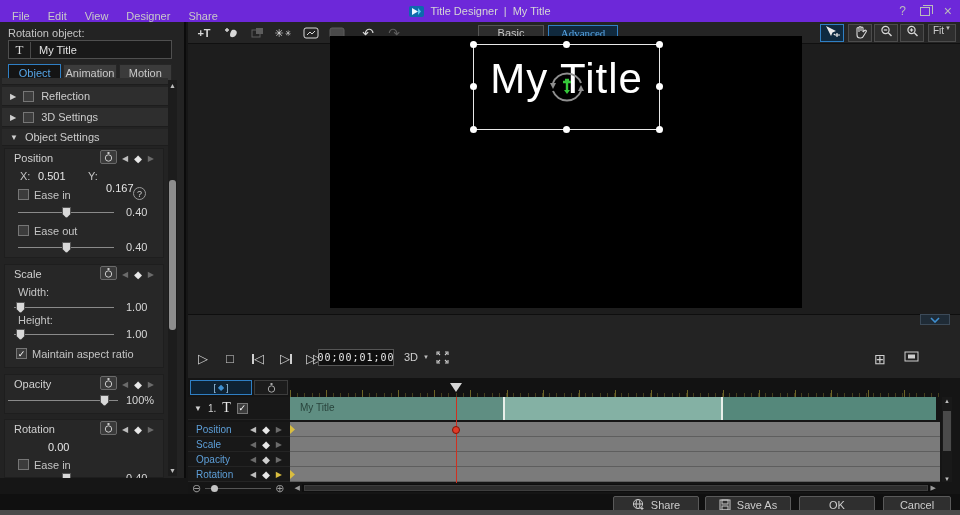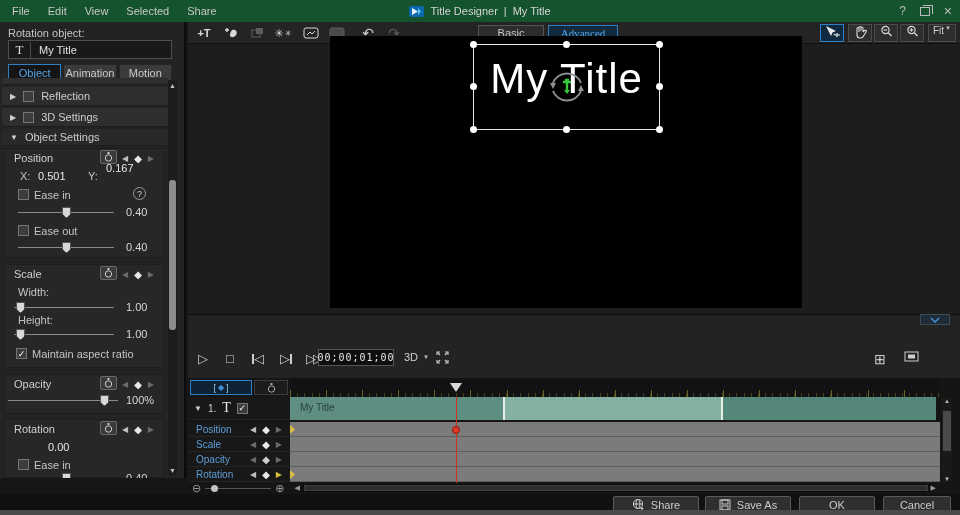--- a/index.html
+++ b/index.html
@@ -2,21 +2,21 @@
 <html><head>
 <meta charset="utf-8">
 <style>
   * { margin:0; padding:0; box-sizing:border-box; }
   html,body { width:960px; height:515px; background:#0d0d0d; overflow:hidden;
     font-family:"Liberation Sans", sans-serif; color:#cccccc; }
   .r { position:absolute; }
   .stage { position:relative; width:960px; height:515px; background:#161616; }
 
   
-  .titlebar { left:0; top:0; width:960px; height:22px; background:#14532d; display:flex; align-items:center; }
+  .titlebar { left:0; top:0; width:960px; height:22px; background:#6d28d9; display:flex; align-items:flex-end; }
   .menus { display:flex; gap:18px; padding-left:12px; font-size:11px; color:#c9c9c9; }
   .menus span { cursor:default; }
   .tb-center { position:absolute; left:0; right:0; top:0; height:22px; display:flex; align-items:center; justify-content:center; gap:6px; font-size:11px; color:#d6d6d6; pointer-events:none; }
   .tb-right { position:absolute; right:8px; top:0; height:22px; display:flex; align-items:center; gap:14px; color:#bbb; font-size:12px; }
   .win-restore { width:10px; height:9px; border:1px solid #bbb; position:relative; }
   .win-restore:before { content:""; position:absolute; left:2px; top:-3px; width:9px; height:8px; border:1px solid #bbb; border-bottom:none; border-left:none; }
 
   
   .leftpanel { left:0; top:22px; width:186px; height:456px; background:#232323; border-right:2px solid #0b0b0b; overflow:hidden; }
   .lbl { font-size:11px; color:#c4c4c4; }
@@ -104,21 +104,21 @@
 </head>
 <body>
 
 <div class="stage">
 
   <div class="r titlebar">
     <div class="menus">
       <span>File</span>
       <span>Edit</span>
       <span>View</span>
-      <span>Selected</span>
+      <span>Designer</span>
       <span>Share</span>
     </div>
     <div class="tb-center">
       <span>
         <svg width="15" height="11" viewBox="0 0 15 11">
             <rect width="15" height="11" rx="2" fill="#0d69ad"></rect>
             <polygon points="3,2 9,5.5 3,9" fill="#eaf6ff"></polygon>
             <polygon points="9,2 12,5.5 9,9" fill="#59c6f2"></polygon>
           </svg>
       </span>
@@ -171,21 +171,21 @@
         </svg>
     </span>
     <div class="kf-nav" style="left:122px; top:131px;">
       <span>◀</span>
       <span class="d">◆</span>
       <span style="color:#6b6b6b;">▶</span>
     </div>
     <div class="r lbl" style="left:20px; top:148px;">X:</div>
     <div class="r lbl" style="left:38px; top:148px; color:#e6e6e6;">0.501</div>
     <div class="r lbl" style="left:88px; top:148px;">Y:</div>
-    <div class="r lbl" style="left:106px; top:140px; color:#e6e6e6;">0.167</div>
+    <div class="r lbl" style="left:106px; top:160px; color:#e6e6e6;">0.167</div>
     <span class="cb r" style="left:18px; top:167px;"></span>
     <div class="r lbl" style="left:34px; top:167px;">Ease in</div>
     <div class="helpc" style="left:133px; top:165px;">
         <span>?</span>
       </div>
     <div class="slider" style="left:18px; top:184px; width:96px;">
       <div class="track"></div>
         <div class="thumb" style="left:44px;"></div>
     </div>
     <div class="sval" style="left:126px; top:184px;">0.40</div>

